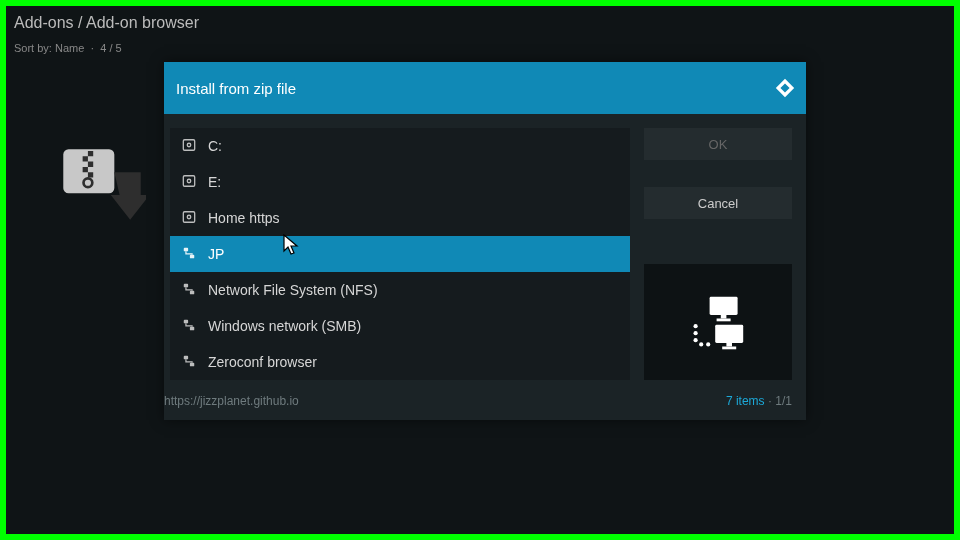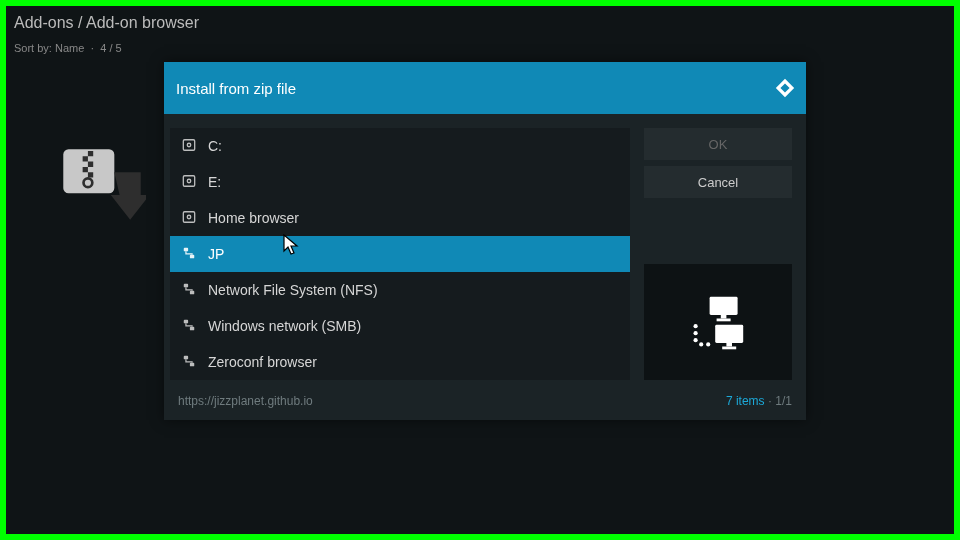--- a/index.html
+++ b/index.html
@@ -77,41 +77,41 @@
   }
   .file-item.selected {
     background: #1089b6;
     color: #fff;
   }
   .file-item .fi-icon { width: 14px; height: 14px; flex-shrink: 0; opacity: .9; }
 
   .right-panel {
     width: 148px;
     display: flex; flex-direction: column;
-    gap: 6px;
+    gap: 27px;
   }
   .btn {
     height: 32px;
     background: #242c2f;
     color: #ccc;
     display: flex; align-items: center; justify-content: center;
     font-size: 13px;
     cursor: pointer;
   }
   .btn.dim { color: #666; }
   .preview-box {
     margin-top: auto;
     width: 148px; height: 116px;
     background: #0d1214;
     display: flex; align-items: center; justify-content: center;
   }
 
   .dialog-footer {
     display: flex; justify-content: space-between;
-    padding: 6px 14px 12px 14px;
+    padding: 6px 14px 12px 0;
     font-size: 12px;
     color: #6f7b7e;
   }
   .dialog-footer .meta { color: #1ca9d8; }
   .dialog-footer .meta .page { color: #6f7b7e; }
 
   .cursor {
     position: absolute;
     left: 277px; top: 228px;
     z-index: 10;
@@ -164,21 +164,21 @@
                 <rect x="1.5" y="2" width="13" height="12" rx="1.5" fill="none" stroke="#cfcfcf" stroke-width="1.5"></rect>
                 <circle cx="8" cy="8" r="2" fill="none" stroke="#cfcfcf" stroke-width="1.5"></circle>
               </svg></span>
             <span>E:</span>
           </div>
           <div class="file-item">
             <span><svg class="fi-icon" viewBox="0 0 16 16">
                 <rect x="1.5" y="2" width="13" height="12" rx="1.5" fill="none" stroke="#cfcfcf" stroke-width="1.5"></rect>
                 <circle cx="8" cy="8" r="2" fill="none" stroke="#cfcfcf" stroke-width="1.5"></circle>
               </svg></span>
-            <span>Home browser</span>
+            <span>Home https</span>
           </div>
           <div class="file-item selected">
             <span><svg class="fi-icon" viewBox="0 0 16 16">
                 <rect x="2" y="2" width="5" height="4" rx="1" fill="#fff"></rect>
                 <rect x="9" y="10" width="5" height="4" rx="1" fill="#fff"></rect>
                 <path d="M4.5 6 V9 H11.5 V10" fill="none" stroke="#fff" stroke-width="1.4"></path>
               </svg></span>
             <span>JP</span>
           </div>
           <div class="file-item">

